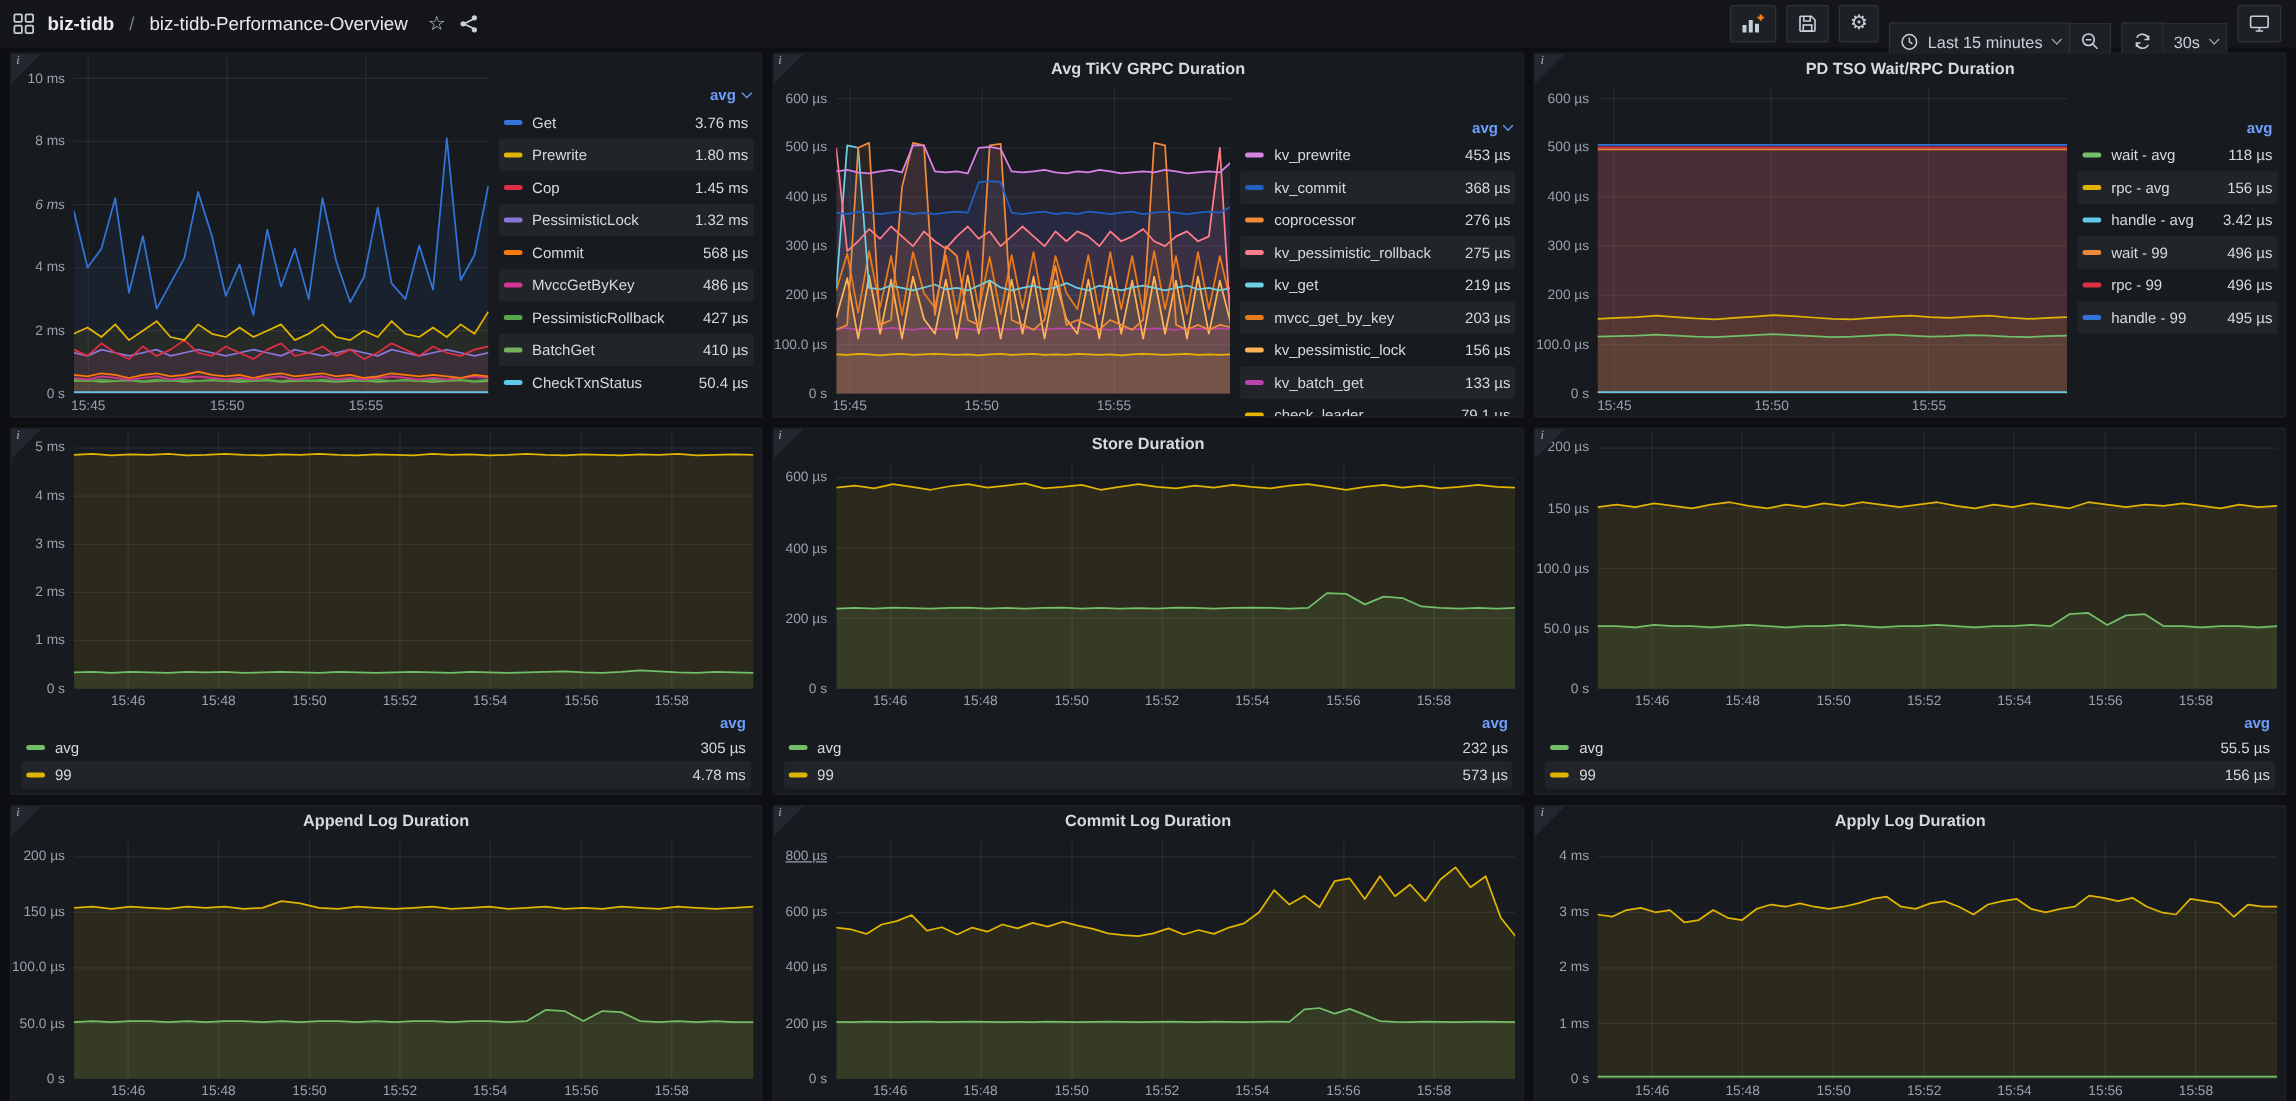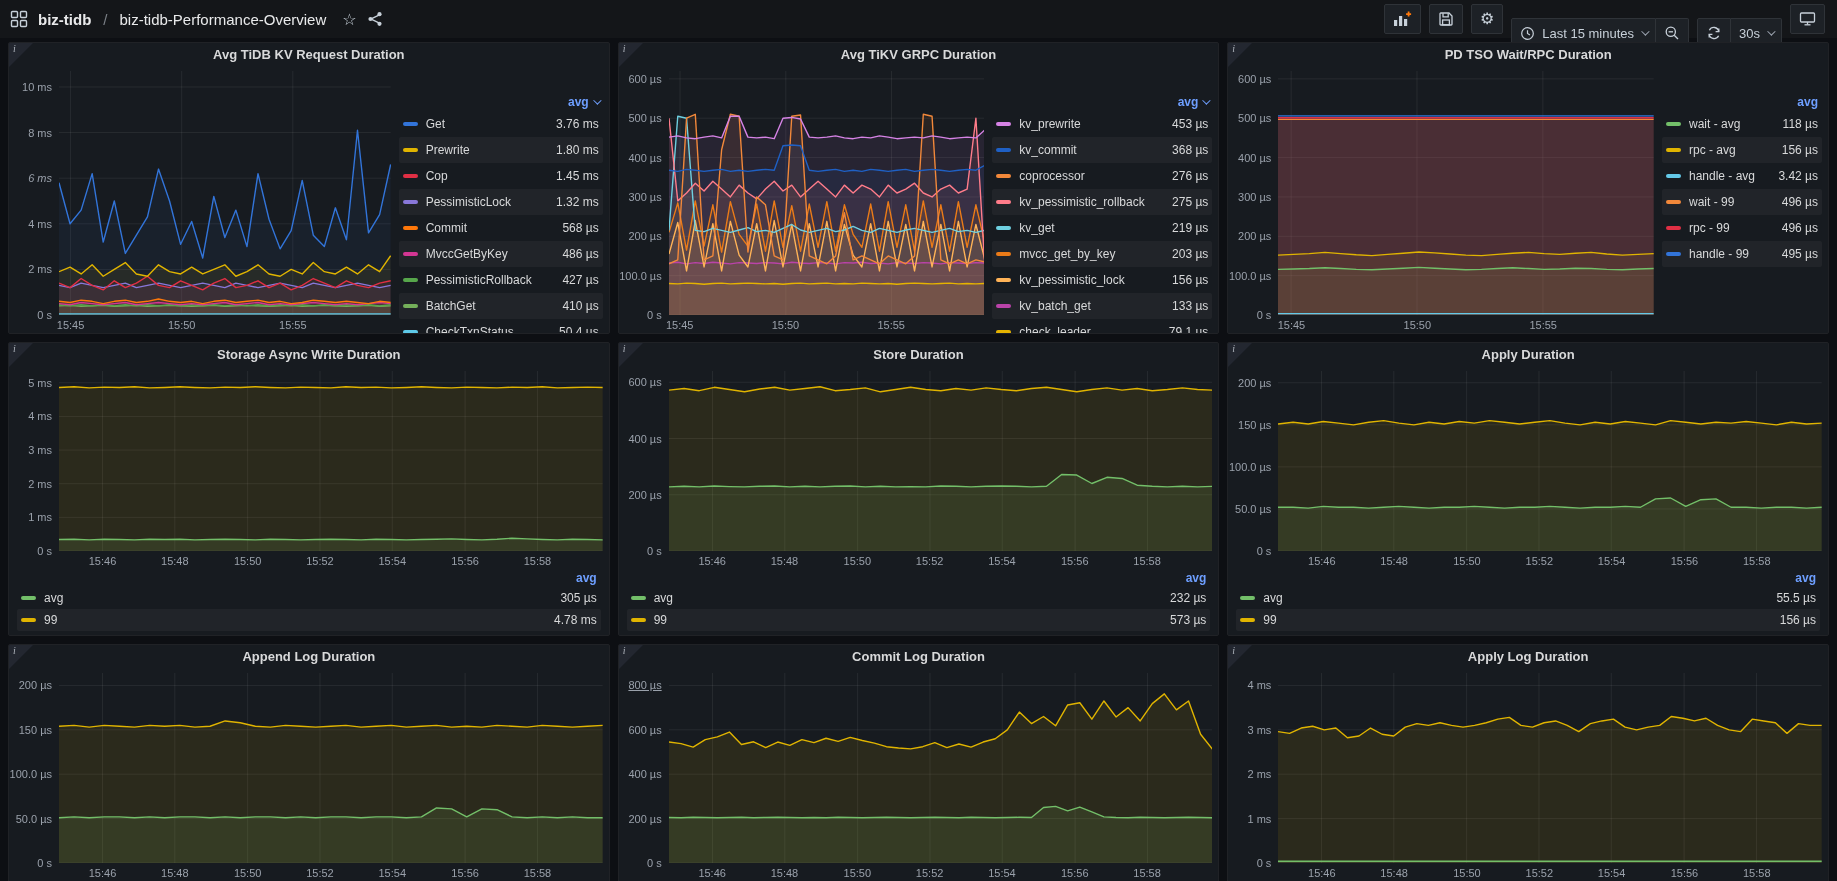--- a/index.html
+++ b/index.html
@@ -154,21 +154,20 @@
       </svg>
     </button>
   </div>
 </div>
 
 <div id="grid">
     <div class="panel row1">
       <div class="corner">
         <span class="corner-i">i</span>
       </div>
-      <div class="panel-title">Avg TiDB KV Request Duration</div>
       <div class="panel-body">
         <div class="chart-col">
           <div class="chart-area">
             <div class="yaxis">
               <span class="ylabel" style="top: 6.54206%;">10 ms</span>
               <span class="ylabel" style="top: 25.2336%;">8 ms</span>
               <span class="ylabel" style="top: 43.9252%; font-style: italic;">6 ms</span>
               <span class="ylabel" style="top: 62.6168%;">4 ms</span>
               <span class="ylabel" style="top: 81.3084%;">2 ms</span>
               <span class="ylabel" style="top: 100%;">0 s</span>
@@ -456,21 +455,20 @@
             <span class="llabel">handle - 99</span>
             <span class="lvalue">495 µs</span>
           </div>
         </div>
       </div>
     </div>
     <div class="panel row2">
       <div class="corner">
         <span class="corner-i">i</span>
       </div>
-      <div class="panel-title">Storage Async Write Duration</div>
       <div class="panel-body">
         <div class="chart-col">
           <div class="chart-area">
             <div class="yaxis">
               <span class="ylabel" style="top: 6.54206%;">5 ms</span>
               <span class="ylabel" style="top: 25.2336%;">4 ms</span>
               <span class="ylabel" style="top: 43.9252%;">3 ms</span>
               <span class="ylabel" style="top: 62.6168%;">2 ms</span>
               <span class="ylabel" style="top: 81.3084%;">1 ms</span>
               <span class="ylabel" style="top: 100%;">0 s</span>
@@ -582,21 +580,20 @@
           <span class="lswatch" style="background: rgb(224, 180, 0);"></span>
           <span class="llabel">99</span>
           <span class="lvalue">573 µs</span>
         </div>
       </div>
     </div>
     <div class="panel row2">
       <div class="corner">
         <span class="corner-i">i</span>
       </div>
-      <div class="panel-title">Apply Duration</div>
       <div class="panel-body">
         <div class="chart-col">
           <div class="chart-area">
             <div class="yaxis">
               <span class="ylabel" style="top: 6.54206%;">200 µs</span>
               <span class="ylabel" style="top: 29.9065%;">150 µs</span>
               <span class="ylabel" style="top: 53.271%;">100.0 µs</span>
               <span class="ylabel" style="top: 76.6355%;">50.0 µs</span>
               <span class="ylabel" style="top: 100%;">0 s</span>
             </div>

